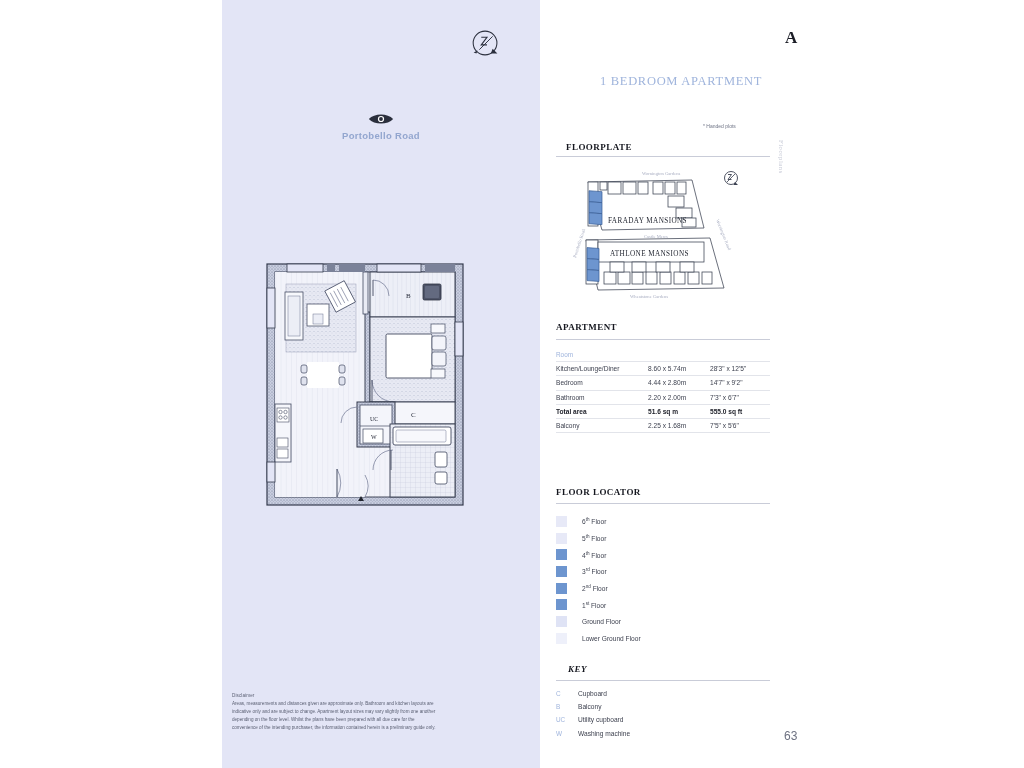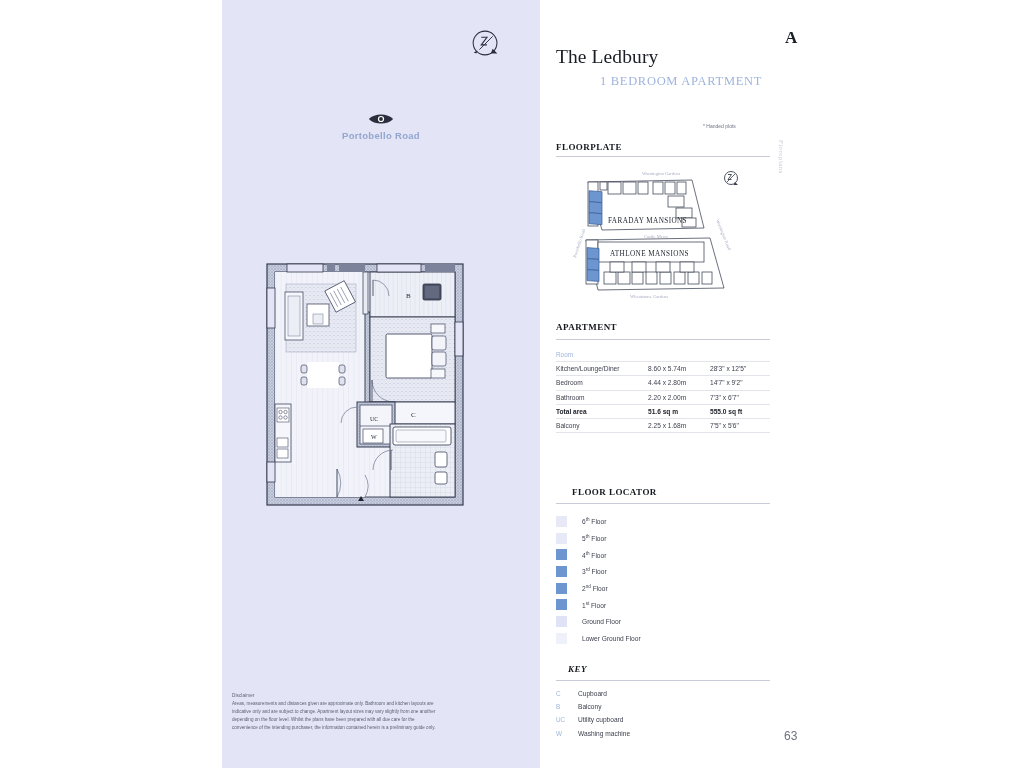--- a/index.html
+++ b/index.html
@@ -83,21 +83,21 @@
     position:absolute;left:163px;top:123px;
     font-size:5px;color:#6f7486;
   }
 
   .sec-head{
     font-family:"Liberation Serif", serif;
     font-weight:bold;font-size:9px;color:#15171f;letter-spacing:.45px;
   }
   .rule{height:1px;background:#c9ccd8;}
 
-  .floorplate-head{position:absolute;left:16px;top:142px;}
+  .floorplate-head{position:absolute;left:26px;top:142px;}
   .floorplate-rule{position:absolute;left:16px;top:156px;width:214px;}
   .plate{position:absolute;left:24px;top:162px;width:218px;height:140px;}
 
   .dim-head{position:absolute;left:16px;top:322px;}
   .dim-rule{position:absolute;left:16px;top:339px;width:214px;}
   .dim-table{
     position:absolute;left:16px;top:348px;width:214px;
     border-collapse:collapse;
   }
   .dim-table td,.dim-table th{
@@ -106,21 +106,21 @@
     border-bottom:1px solid #e2e4ea;
     font-weight:normal;
     font-family:"Liberation Sans",sans-serif;
   }
   .dim-table th{color:#9fb4dc;font-size:6.4px;border-bottom:1px solid #e2e4ea;}
   .dim-table .c1{width:92px;}
   .dim-table .c2{width:62px;}
   .dim-table .c3{width:60px;}
   .dim-table tr.total td{font-weight:bold;color:#1b1d26;}
 
-  .loc-head{position:absolute;left:16px;top:487px;margin-left:16px;}
+  .loc-head{position:absolute;left:16px;top:487px;}
   .loc-rule{position:absolute;left:16px;top:503px;width:214px;}
   .loc-list{position:absolute;left:16px;top:513px;width:214px;}
   .loc-row{display:flex;align-items:center;height:16.7px;}
   .swatch{width:11px;height:11px;flex:0 0 11px;}
   .loc-label{
     margin-left:15px;font-size:6.6px;color:#3b3f4d;
     font-family:"Liberation Sans",sans-serif;
   }
   .loc-label sup{font-size:4.6px;vertical-align:super;}
 
@@ -302,21 +302,20 @@
       <div class="dbody">Areas, measurements and distances given are approximate only. Bathroom and kitchen layouts are indicative only and are subject to change. Apartment layout sizes may vary slightly from one another depending on the floor level. Whilst the plans have been prepared with all due care for the convenience of the intending purchaser, the information contained herein is a preliminary guide only.</div>
     </div>
   </div>
 
   <div class="info">
 
     <div class="letter-A">A</div>
     <div class="side-tab">Floorplans</div>
     <div class="page-num">63</div>
 
-    <div class="title">The Ledbury</div>
     <div class="subtitle">1 BEDROOM APARTMENT</div>
     <div class="handed">* Handed plots</div>
 
     <div class="sec-head floorplate-head">FLOORPLATE</div>
     <div class="rule floorplate-rule"></div>
 
     <div class="plate">
       <svg viewBox="0 0 218 140" width="218" height="140">
 
         <g>

